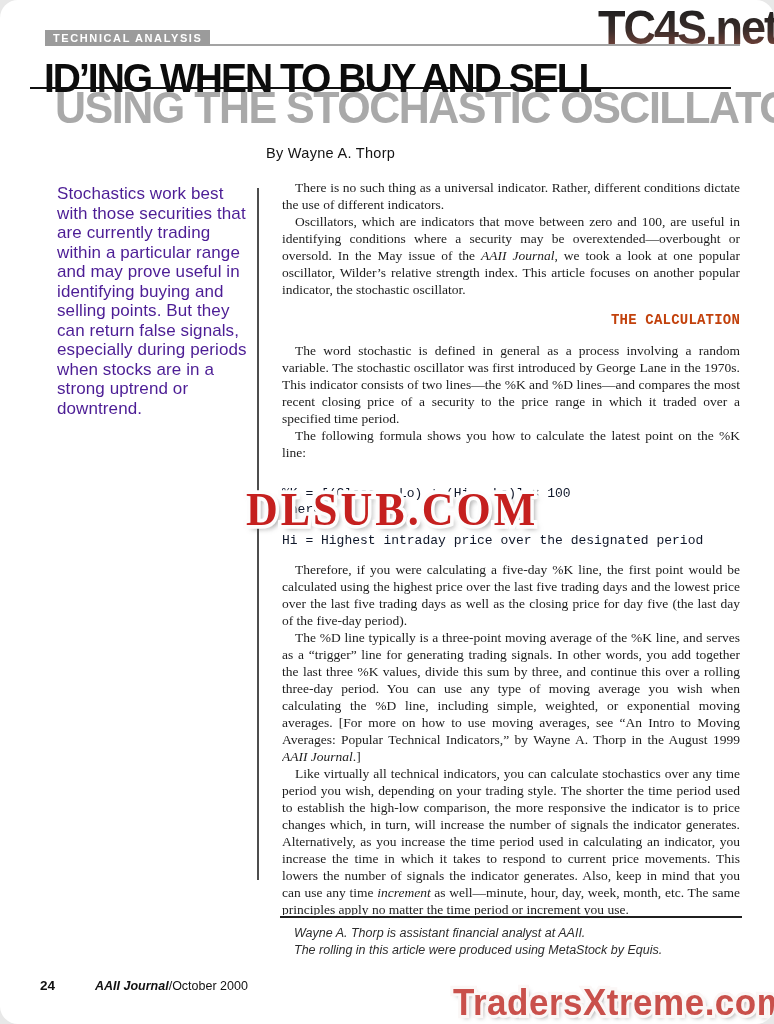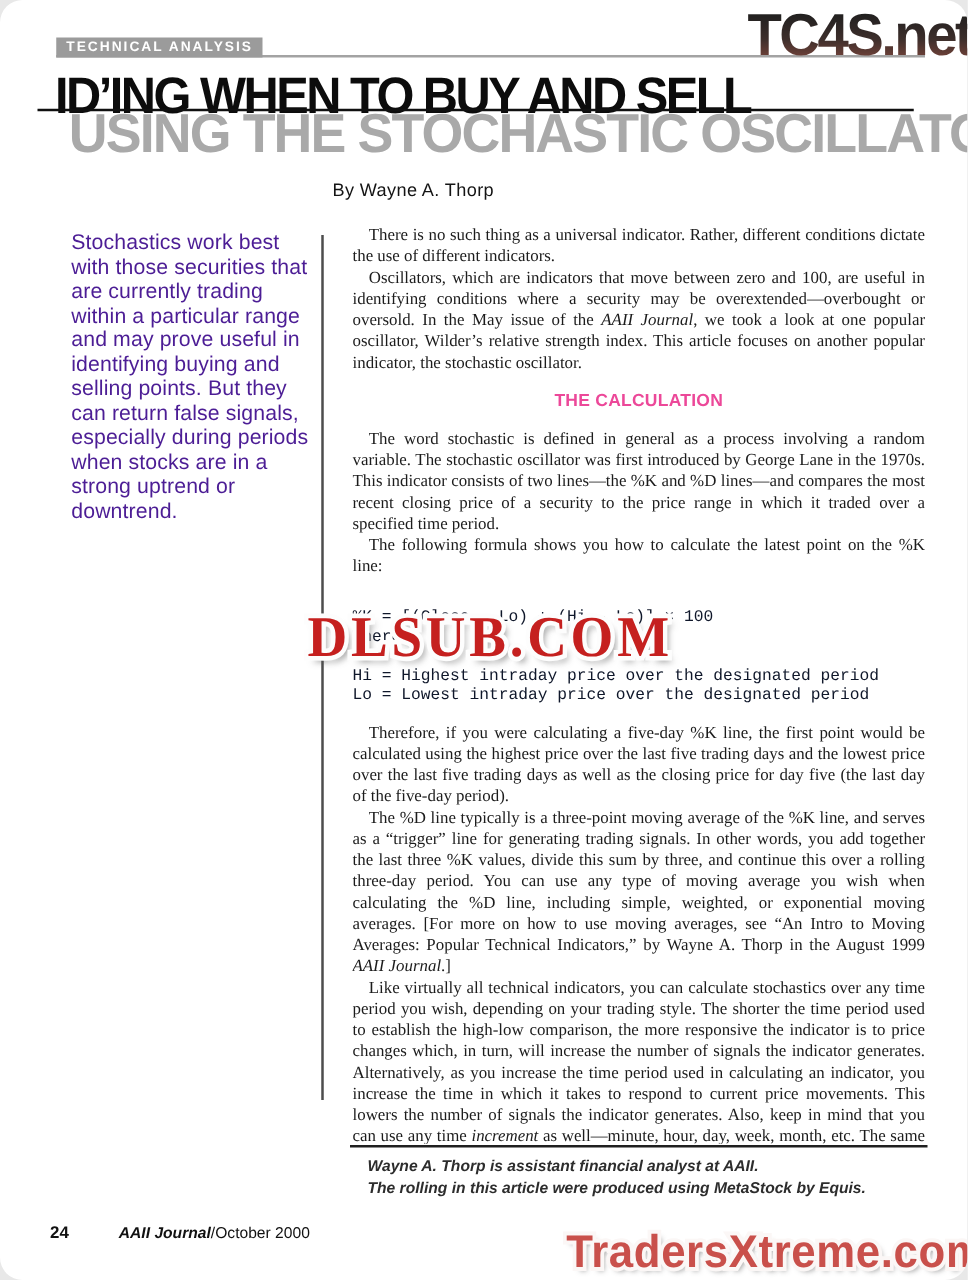--- a/index.html
+++ b/index.html
@@ -23,31 +23,31 @@
   
   .deck{position:absolute;left:57px;top:184px;width:194px;font-size:17px;line-height:19.5px;
         color:#4c1d95;letter-spacing:.1px;}
   .v-divider{position:absolute;left:257px;top:188px;width:2px;height:692px;background:#4d4d4d;}
 
   
   .main{position:absolute;left:282px;top:179px;width:458px;height:736px;overflow:hidden;
         font-family:"Liberation Serif",serif;font-size:13.5px;line-height:17px;
         color:#1c1c1c;text-align:justify;}
   .main p{margin:0;text-indent:13px;}
-  .sec-heading{font-family:Liberation Sans, sans-serif;font-weight:bold;font-size:14px;
-               letter-spacing:.2px;color:#ec4899;margin:14px 0 13px;text-indent:0;text-align:center;}
+  .sec-heading{font-family:Liberation Mono, monospace;font-weight:bold;font-size:14px;
+               letter-spacing:.2px;color:#c2410c;margin:14px 0 13px;text-indent:0;text-align:right;}
   .formula{font-family:Liberation Mono, monospace;font-size:13px;line-height:15.5px;
            color:#0f172a;margin:25px 0 13px;text-align:left;}
   .formula .fline{min-height:15.5px;text-indent:0;}
   .main em{font-style:italic;}
 
   
   .footnote{position:absolute;left:280px;top:916px;width:462px;}
   .footnote-rule{height:2px;background:#1f1f1f;margin-bottom:7px;}
-  .fn{font-style:italic;font-size:12.5px;line-height:16.5px;color:#2d2d2d;padding-left:14px;font-weight:bold;}
+  .fn{font-style:italic;font-size:12.5px;line-height:16.5px;color:#2d2d2d;padding-left:14px;}
 
   
   .page-footer{position:absolute;left:40px;top:978px;font-size:12.5px;color:#111;white-space:nowrap;}
   .page-num{font-weight:bold;font-size:13.5px;margin-right:40px;}
   .journal{font-weight:bold;font-style:italic;}
 
   
   .wm-top{position:absolute;right:-3px;top:1px;font-weight:bold;font-size:45px;
           letter-spacing:-2px;white-space:nowrap;transform:scaleY(1.05);transform-origin:top right;
           background:linear-gradient(180deg,#1f1f1f 15%,#3c2e2b 55%,#7d463c 90%,#8a4f43 100%);
@@ -87,21 +87,20 @@
     <p><span>There is no such thing as a universal indicator. Rather, different conditions dictate the use of different indicators.</span></p>
     <p><span>Oscillators, which are indicators that move between zero and 100, are useful in identifying conditions where a security may be overextended—overbought or oversold. In the May issue of the </span><em>AAII Journal</em><span>, we took a look at one popular oscillator, Wilder’s relative strength index. This article focuses on another popular indicator, the stochastic oscillator.</span></p>
     <div class="sec-heading">THE CALCULATION</div>
     <p><span>The word stochastic is defined in general as a process involving a random variable. The stochastic oscillator was first introduced by George Lane in the 1970s. This indicator consists of two lines—the %K and %D lines—and compares the most recent closing price of a security to the price range in which it traded over a specified time period.</span></p>
     <p><span>The following formula shows you how to calculate the latest point on the %K line:</span></p>
     <div class="formula">
       <div class="fline">%K = [(Close – Lo) ÷ (Hi – Lo)] × 100</div>
       <div class="fline">Where:</div>
       <div class="fline"></div>
       <div class="fline">Hi = Highest intraday price over the designated period</div>
-      <div class="fline">Lo = Lowest intraday price over the designated period</div>
     </div>
     <p><span>Therefore, if you were calculating a five-day %K line, the first point would be calculated using the highest price over the last five trading days and the lowest price over the last five trading days as well as the closing price for day five (the last day of the five-day period).</span></p>
     <p><span>The %D line typically is a three-point moving average of the %K line, and serves as a “trigger” line for generating trading signals. In other words, you add together the last three %K values, divide this sum by three, and continue this over a rolling three-day period. You can use any type of moving average you wish when calculating the %D line, including simple, weighted, or exponential moving averages. [For more on how to use moving averages, see “An Intro to Moving Averages: Popular Technical Indicators,” by Wayne A. Thorp in the August 1999 </span><em>AAII Journal</em><span>.]</span></p>
     <p><span>Like virtually all technical indicators, you can calculate stochastics over any time period you wish, depending on your trading style. The shorter the time period used to establish the high-low comparison, the more responsive the indicator is to price changes which, in turn, will increase the number of signals the indicator generates. Alternatively, as you increase the time period used in calculating an indicator, you increase the time in which it takes to respond to current price movements. This lowers the number of signals the indicator generates. Also, keep in mind that you can use any time </span><em>increment</em><span> as well—minute, hour, day, week, month, etc. The same principles apply no matter the time period or increment you use.</span></p>
   </div>
 
   <div class="outlined wm-mid">
     <span class="back">DLSUB.COM</span>
     <span class="front">DLSUB.COM</span>
   </div>

